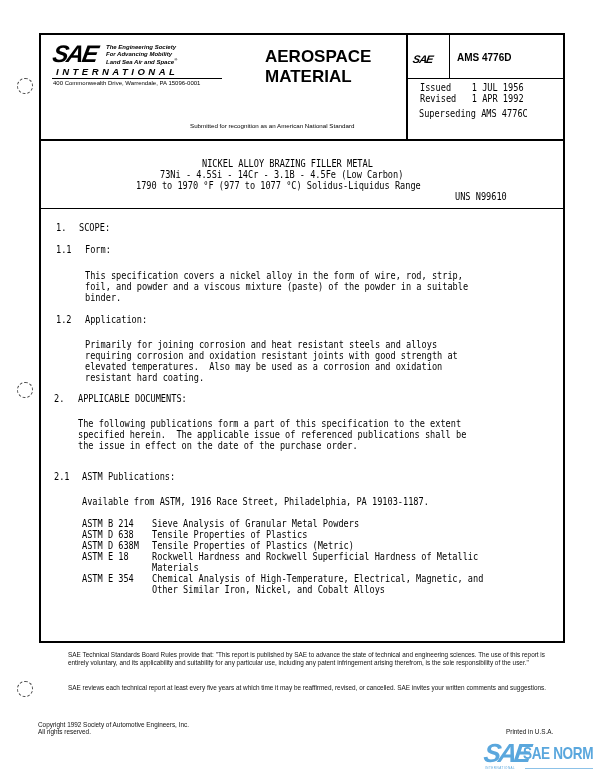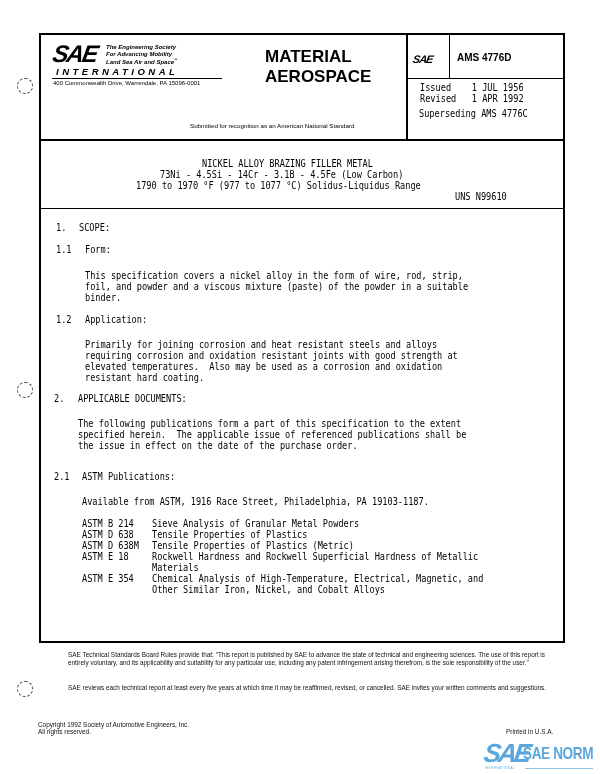--- a/index.html
+++ b/index.html
@@ -270,22 +270,22 @@
     <div>The Engineering Society</div>
     <div>For Advancing Mobility</div>
     <div><span>Land Sea Air and Space</span><sup style="font-size:4px;">®</sup></div>
   </div>
   <div class="sae-intl">INTERNATIONAL</div>
   <div class="logo-rule"></div>
   <div class="sae-address">400 Commonwealth Drive, Warrendale, PA 15096-0001</div>
 </div>
 
 <div class="ams-title">
+  <div>AEROSPACE</div>
   <div>MATERIAL</div>
-  <div>AEROSPACE</div>
 </div>
 <div class="submitted">Submitted for recognition as an American National Standard</div>
 
 <div class="sae-small">SAE</div>
 <div class="ams-code">AMS 4776D</div>
 
 <div class="issued-block mono"><span>Issued</span>    <span>1 JUL 1956</span>
 <span>Revised</span>   <span>1 APR 1992</span></div>
 <div class="supersede mono">Superseding AMS 4776C</div>
 

